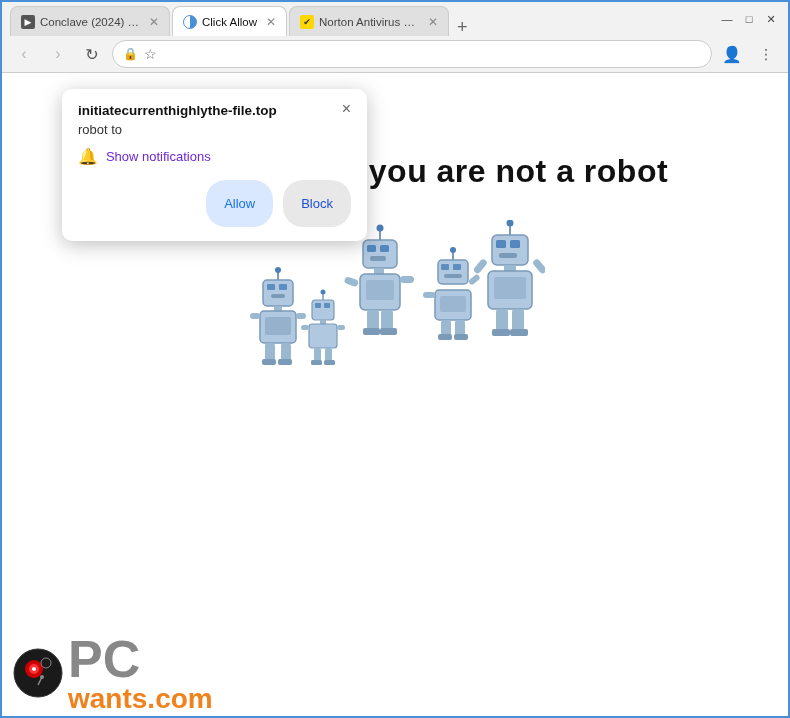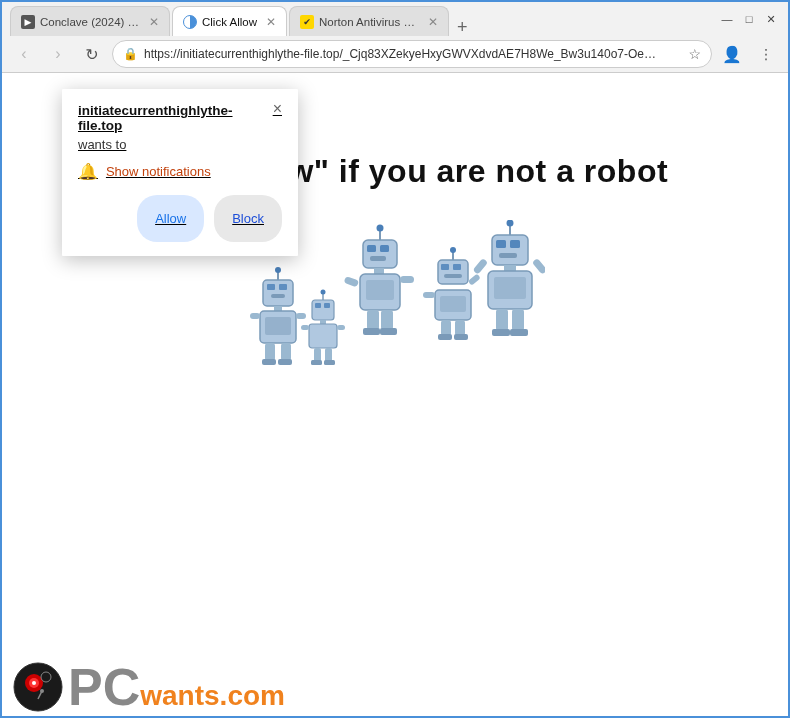--- a/index.html
+++ b/index.html
@@ -50,32 +50,32 @@
     
     .page-content {
       background: #fff; width: 100%;
       height: calc(718px - 70px);
       position: relative; overflow: hidden;
     }
 
     
     .notif-popup {
       position: absolute; top: 16px; left: 60px;
-      background: #fff; border-radius: 1px;
+      background: #fff; border-radius: 10px;
       box-shadow: 0 4px 20px rgba(0,0,0,0.25);
       padding: 14px 16px 14px 16px;
-      width: 236px; z-index: 100; text-decoration: underline;
+      width: 305px; z-index: 100;
     }
     .notif-header { display: flex; justify-content: space-between; align-items: flex-start; }
     .notif-site { font-size: 13.5px; font-weight: 600; color: #111; }
     .notif-close { font-size: 16px; color: #666; cursor: pointer; line-height: 1; margin-top: -2px; }
     .notif-wants { font-size: 13px; color: #333; margin: 4px 0 10px 0; }
     .notif-row { display: flex; align-items: center; gap: 8px; margin-bottom: 14px; }
     .bell-icon { font-size: 16px; color: #555; }
-    .notif-show-text { font-size: 13px; color: #c2410c; }
+    .notif-show-text { font-size: 13px; color: #6d28d9; }
     .notif-buttons { display: flex; gap: 10px; justify-content: flex-end; }
     .notif-btn {
       padding: 16px 18px; border-radius: 20px;
       font-size: 13px; cursor: pointer; border: none;
       font-family: inherit;
     }
     .notif-btn.allow { background: #d9e8ff; color: #1a73e8; }
     .notif-btn.block { background: #e8e8e8; color: #1d4ed8; }
 
     
@@ -139,36 +139,35 @@
       <div class="win-btn close">✕</div>
     </div>
   </div>
 
   <div class="address-bar">
     <div class="nav-btn disabled">‹</div>
     <div class="nav-btn disabled">›</div>
     <div class="nav-btn">↻</div>
     <div class="url-bar">
       <span class="url-lock">🔒</span>
-      <span class="url-text">https://initiatecurrenthighlythe-file.top/_Cjq83XZekyeHxyGWVXdvdAE7H8We_Bw3u140o7-Oe…</span>
       <span class="url-star">☆</span>
     </div>
     <div class="profile-btn">👤</div>
     <div class="menu-btn">⋮</div>
   </div>
 </div>
 
 <div class="page-content">
 
   <div class="notif-popup">
     <div class="notif-header">
       <span class="notif-site">initiatecurrenthighlythe-file.top</span>
       <span class="notif-close">×</span>
     </div>
-    <div class="notif-wants">wants to</div>
+    <div class="notif-wants">robot to</div>
     <div class="notif-row">
       <span class="bell-icon">🔔</span>
       <span class="notif-show-text">Show notifications</span>
     </div>
     <div class="notif-buttons">
       <button class="notif-btn allow">Allow</button>
       <button class="notif-btn block">Block</button>
     </div>
   </div>
 
@@ -283,19 +282,19 @@
 
     <svg width="52" height="52" viewBox="0 0 52 52" xmlns="http://www.w3.org/2000/svg">
       <circle cx="26" cy="26" r="24" fill="#1a1a1a" stroke="#333" stroke-width="1"></circle>
       <circle cx="22" cy="22" r="9" fill="#cc0000"></circle>
       <circle cx="22" cy="22" r="5" fill="#ff3333"></circle>
       <circle cx="22" cy="22" r="2" fill="#fff"></circle>
       <circle cx="34" cy="16" r="5" fill="#1a1a1a" stroke="#888" stroke-width="1"></circle>
       <line x1="26" y1="38" x2="30" y2="30" stroke="#888" stroke-width="1.5"></line>
       <circle cx="30" cy="30" r="2" fill="#888"></circle>
     </svg>
-    <div style="display:flex;align-items:baseline;gap:0px;">
+    <div style="display:flex;align-items:baseline;gap:0px;flex-direction:column;">
       <span style="font-size:52px;font-weight:900;color:#888;font-family:Arial Black,Arial,sans-serif;line-height:1;">PC</span>
       <span style="font-size:28px;font-weight:700;color:#f0821e;line-height:1;">wants.com</span>
     </div>
   </div>
 
 </div>
 
 </body></html>

